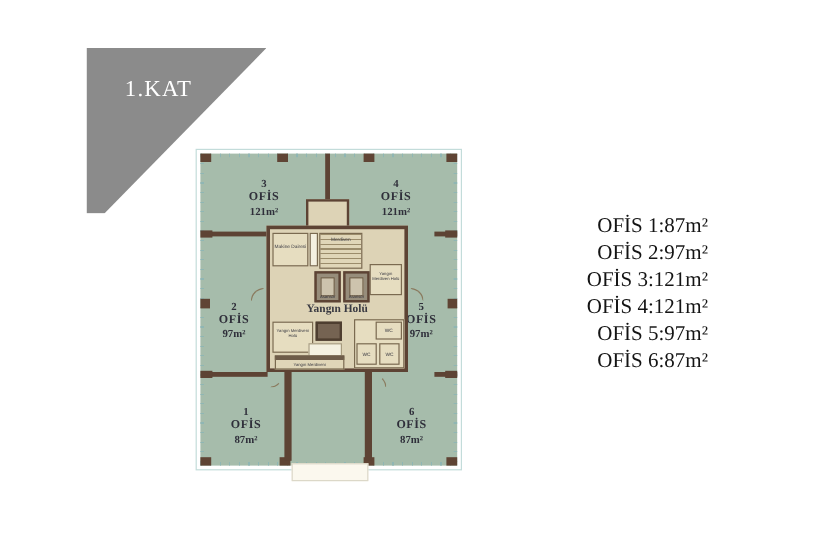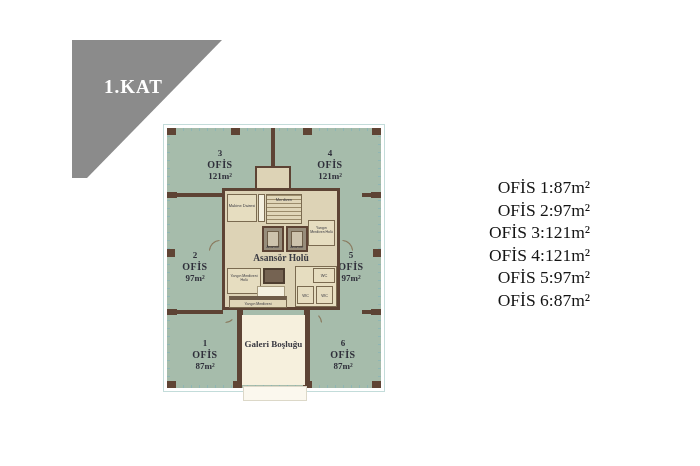--- a/index.html
+++ b/index.html
@@ -1,21 +1,21 @@
 <!DOCTYPE html>
 <html><head>
 <meta charset="utf-8">
 <style>
   html,body{margin:0;padding:0;background:#ffffff;}
   .canvas{position:relative;width:700px;height:466px;background:#ffffff;overflow:hidden;
           font-family:"Liberation Serif",serif;}
   
   .banner{position:absolute;left:72px;top:40px;width:150px;height:138px;background:#8b8b8b;
           clip-path:polygon(0 0,100% 0,10% 100%,0 100%);}
-  .banner-label{position:absolute;left:32px;top:36px;color:#ffffff;font-weight:bold;
+  .banner-label{position:absolute;left:32px;top:24px;color:#ffffff;font-weight:normal;
           font-size:19px;letter-spacing:1px;}
   
   .plan{position:absolute;left:167px;top:128px;width:214px;height:260px;background:#a6bcab;}
   .glass-line{position:absolute;inset:-4px;border:1px solid #c3dcda;pointer-events:none;}
   .tick-top,.tick-bottom{position:absolute;left:0;width:100%;height:3px;
           background:repeating-linear-gradient(90deg,#8fb6b4 0 1px,transparent 1px 8px);}
   .tick-top{top:0;} .tick-bottom{bottom:0;}
   .tick-left,.tick-right{position:absolute;top:0;height:100%;width:3px;
           background:repeating-linear-gradient(180deg,#8fb6b4 0 1px,transparent 1px 8px);}
   .tick-left{left:0;} .tick-right{right:0;}
@@ -130,42 +130,39 @@
 
     <div class="cab" style="left:95px;top:98px;">
       <div class="inner"></div>
       <div class="lbl">Asansör</div>
     </div>
     <div class="cab" style="left:119px;top:98px;">
       <div class="inner"></div>
       <div class="lbl">Asansör</div>
     </div>
 
-    <div class="hall-label">Asansör Holü</div>
+    <div class="hall-label">Yangın Holü</div>
 
     <div class="room tiny" style="left:60px;top:140px;width:34px;height:26px;padding-top:5px;font-size:3.5px;">Yangın Merdiveni Holü</div>
     <div class="room" style="left:96px;top:140px;width:22px;height:16px;background:#756352;border:2px solid #4e3e30;"></div>
     <div class="room" style="left:90px;top:158px;width:28px;height:11px;background:#f4f0e0;border:1px solid #a79b7e;"></div>
     <div class="room tiny" style="left:62px;top:168px;width:58px;height:12px;background:#e0d6b8;border-top:4px solid #6e5c49;padding-top:2px;font-size:3.5px;">Yangın Merdiveni</div>
 
     <div class="room" style="left:128px;top:138px;width:42px;height:41px;"></div>
     <div class="room tiny" style="left:146px;top:140px;width:22px;height:15px;padding-top:4px;">WC</div>
     <div class="room tiny" style="left:130px;top:158px;width:17px;height:18px;padding-top:6px;">WC</div>
     <div class="room tiny" style="left:149px;top:158px;width:17px;height:18px;padding-top:6px;">WC</div>
 
     <div class="arc" style="left:42px;top:112px;border-color:#8a7a5e transparent transparent #8a7a5e;"></div>
     <div class="arc" style="left:175px;top:112px;transform:scaleX(-1);border-color:#8a7a5e transparent transparent #8a7a5e;"></div>
     <div class="arc" style="left:58px;top:184px;transform:rotate(180deg);"></div>
     <div class="arc" style="left:144px;top:184px;transform:rotate(90deg);"></div>
 
     <div class="gal-wall" style="left:70px;top:182px;width:6px;height:74px;"></div>
     <div class="gal-wall" style="left:137px;top:182px;width:6px;height:74px;"></div>
-    <div class="gallery">
-      <div class="gallery-label">Galeri Boşluğu</div>
-    </div>
     <div class="protrusion"></div>
   </div>
 
   <div class="legend">
     <div class="legend-row">
       <span>OFİS 1:</span>
       <span>87m²</span>
     </div>
     <div class="legend-row">
       <span>OFİS 2:</span>

